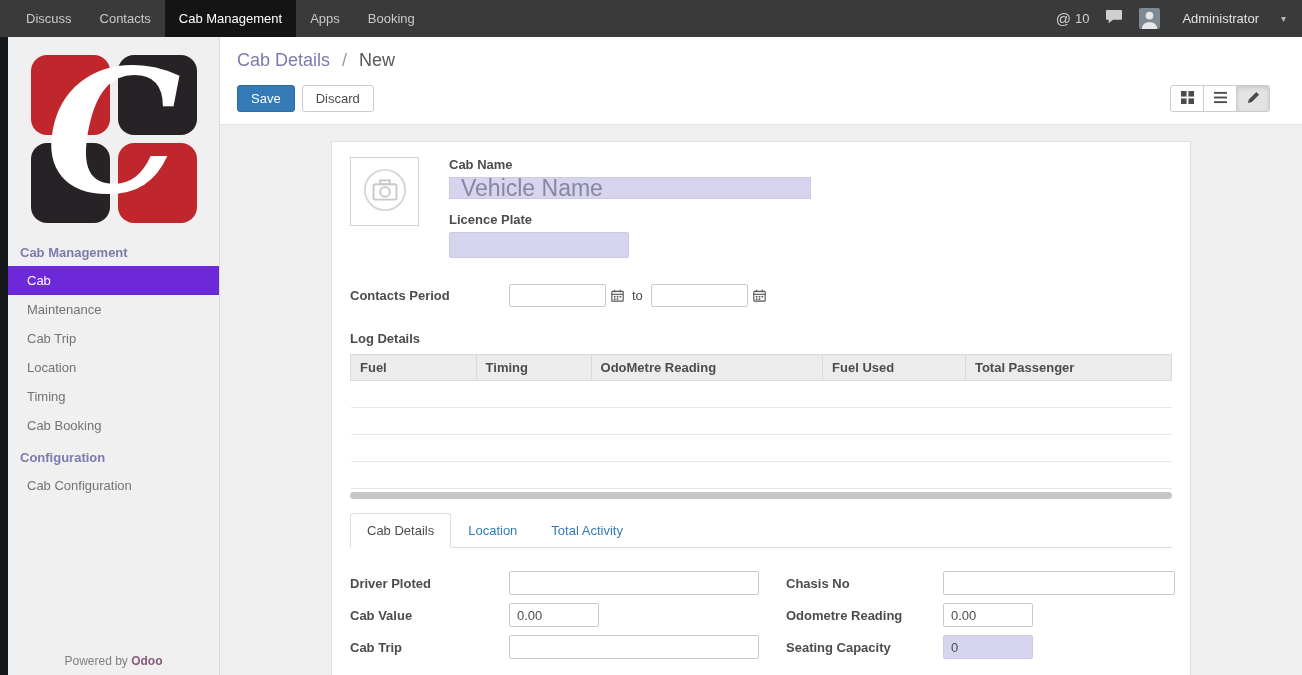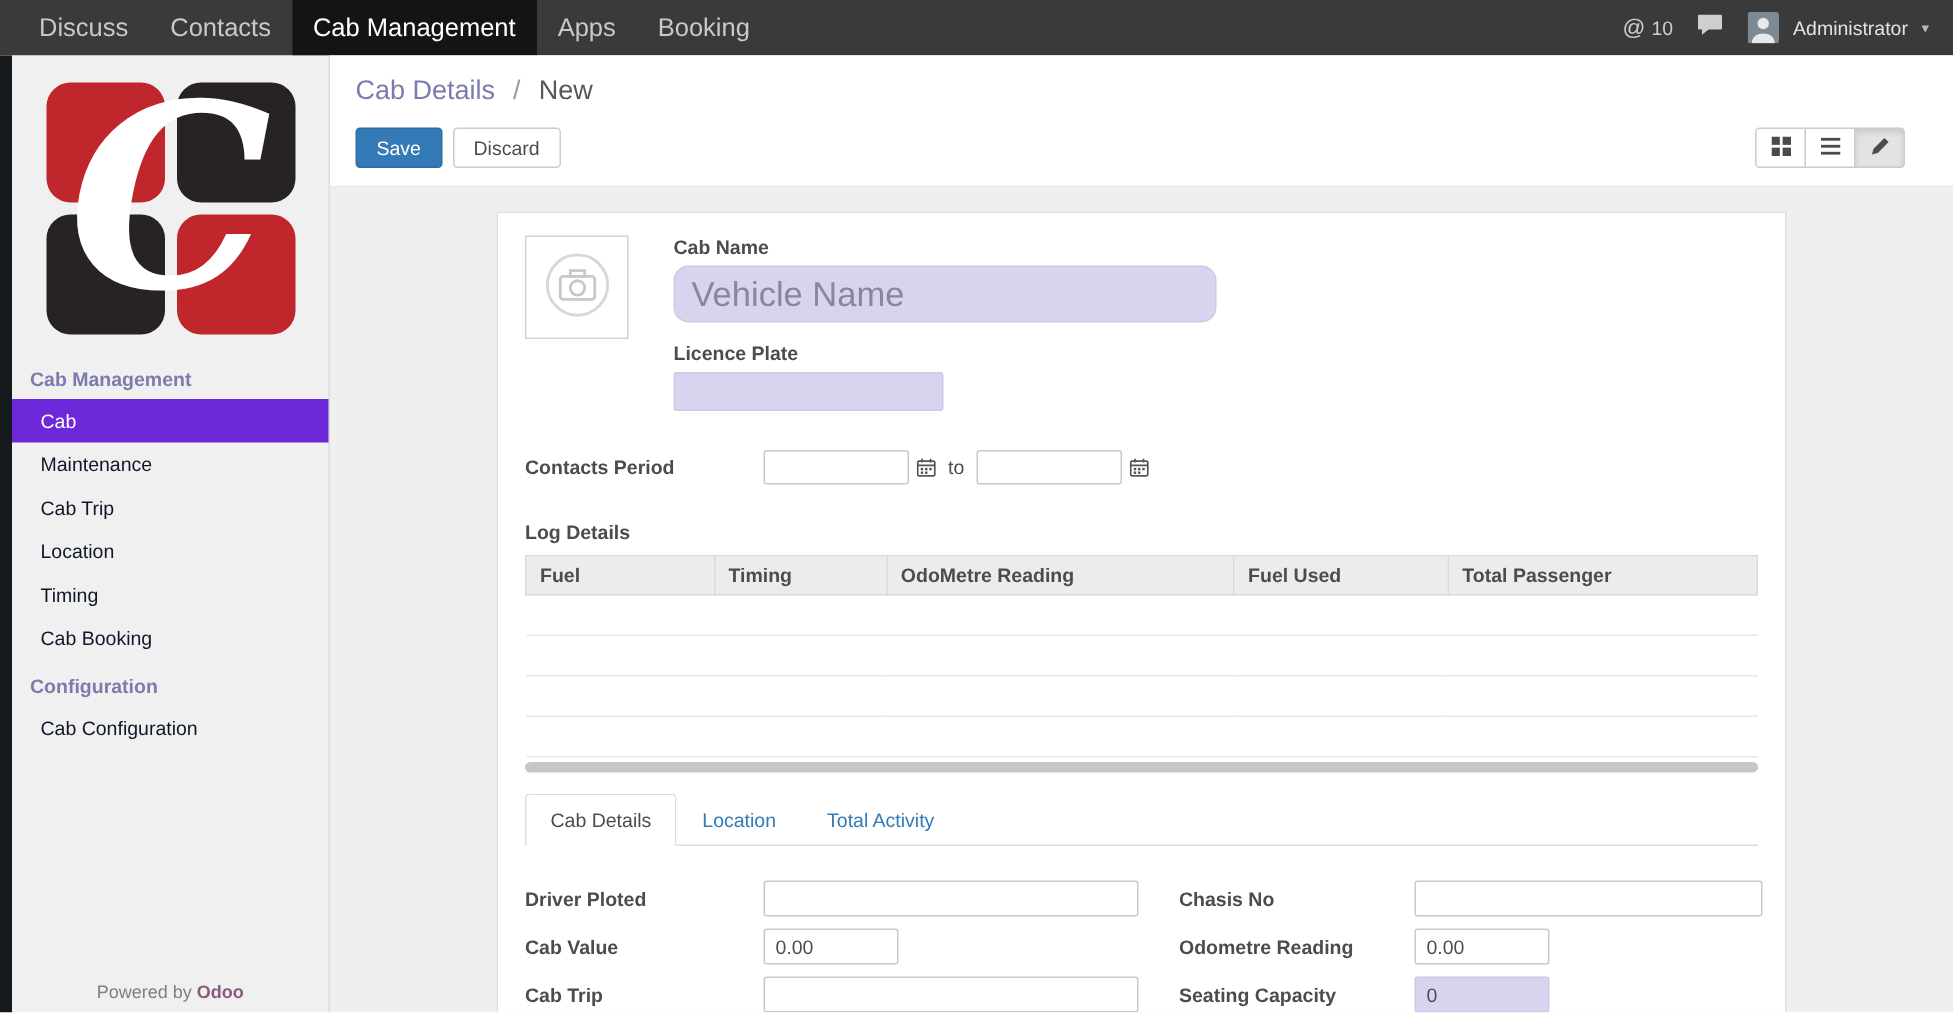--- a/index.html
+++ b/index.html
@@ -2,28 +2,28 @@
 <html><head>
 <meta charset="utf-8">
 <style>
   * { box-sizing: border-box; margin: 0; padding: 0; }
   html,body { width:1302px; height:675px; overflow:hidden; }
   body { font-family:"Liberation Sans", sans-serif; font-size:13px; color:#4c4c4c; background:#fff; }
 
   
   .topbar { height:37px; background:#3a3a3a; display:flex; align-items:center; }
   .menus { display:flex; height:100%; padding-left:12px; }
-  .menu-item { display:flex; align-items:center; padding:0 14px; color:#c9c9c9; font-size:17px; cursor:pointer; text-decoration:none; }
+  .menu-item { display:flex; align-items:center; padding:0 14px; color:#c9c9c9; font-size:13px; cursor:pointer; text-decoration:none; }
   .menu-item.active { background:#141414; color:#fff; }
   .topbar-right { margin-left:auto; display:flex; align-items:center; gap:16px; padding-right:16px; color:#cfcfcf; }
   .mention { display:flex; align-items:center; gap:4px; cursor:pointer; }
   .at-glyph { font-size:15px; }
   .mention-count { font-size:13px; }
   .msg-btn { display:flex; align-items:center; cursor:pointer; }
-  .user-menu { display:flex; align-items:center; gap:9px; cursor:pointer; }
+  .user-menu { display:flex; align-items:center; gap:22px; cursor:pointer; }
   .avatar { width:21px; height:21px; border-radius:2px; overflow:hidden; display:block; }
   .user-name { color:#e2e2e2; font-size:13px; }
   .caret { color:#b5b5b5; font-size:10px; }
 
   
   .layout { display:flex; height:638px; }
   .left-strip { width:8px; background:#15191c; flex-shrink:0; }
   .sidebar { width:212px; background:#f1f0f0; border-right:1px solid #dcdcdc; position:relative; flex-shrink:0; }
 
   
@@ -32,21 +32,21 @@
   .sq { border-radius:16px; }
   .sq.tl { background:#c0272d; }
   .sq.tr { background:#272225; }
   .sq.bl { background:#272225; }
   .sq.br { background:#c0272d; }
   .logo-c { position:absolute; top:50%; left:50%; transform:translate(-50%,-54%);
             font-family:"DejaVu Serif", serif; font-style:italic; font-weight:bold;
             font-size:170px; line-height:1; color:#ffffff; pointer-events:none; }
 
   .section-heading { padding:10px 12px 6px 12px; color:#7c7bad; font-weight:bold; font-size:13px; }
-  .side-item { display:block; padding:7px 12px 7px 19px; color:#0f172a; font-size:13px; text-decoration:none; cursor:pointer; }
+  .side-item { display:block; padding:7px 12px 7px 19px; color:#737373; font-size:13px; text-decoration:none; cursor:pointer; }
   .side-item.active { background:#6d28d9; color:#fff; }
   .powered { position:absolute; bottom:7px; left:0; right:0; text-align:center; font-size:12px; color:#7f7f7f; }
   .powered .odoo { color:#875a7b; font-weight:bold; text-decoration:none; cursor:pointer; }
 
   
   .main { flex:1; display:flex; flex-direction:column; background:#fff; min-width:0; }
   .control-panel { background:#fff; padding:13px 16px 12px 17px; border-bottom:1px solid #e4e4e4; }
   .breadcrumb { font-size:18px; }
   .bc-link { color:#7c7bad; text-decoration:none; cursor:pointer; }
   .bc-sep { color:#9a9a9a; margin:0 7px; }
@@ -62,21 +62,21 @@
   .vs-btn.active { background:#e3e3e3; box-shadow:inset 0 2px 4px rgba(0,0,0,.12); }
 
   .content { flex:1; background:#f0efef; overflow:hidden; }
   .sheet { width:860px; height:620px; margin:16px auto 0; background:#fff; border:1px solid #dedede; padding:15px 18px 30px; }
 
   
   .head-row { display:flex; }
   .image-box { width:69px; height:69px; border:1px solid #d2d2d2; background:#fff; display:flex; align-items:center; justify-content:center; cursor:pointer; flex-shrink:0; }
   .head-fields { margin-left:30px; }
   .field-label { display:block; font-weight:bold; font-size:13px; color:#4c4c4c; margin-bottom:5px; }
-  .name-input { width:362px; height:38px; background:#d6d4ef; border:1px solid #ccc9e4; border-radius:10px;
+  .name-input { width:362px; height:22px; background:#d6d4ef; border:1px solid #ccc9e4; border-radius:0;
                 padding:2px 11px; font-size:23px; color:#4c4c4c; font-family:inherit; }
   .name-input::placeholder { color:#8886a0; opacity:1; }
   .lp-label { margin-top:13px; }
   .lp-input { width:180px; height:26px; background:#d6d4ef; border:1px solid #ccc9e4; border-radius:2px;
               padding:1px 7px; font-size:13px; color:#4c4c4c; font-family:inherit; }
 
   .field-row { display:flex; align-items:center; }
   .period { margin-top:26px; }
   .row-label { width:159px; flex-shrink:0; font-weight:bold; font-size:13px; color:#4c4c4c; }
   .period-fields { display:flex; align-items:center; }

